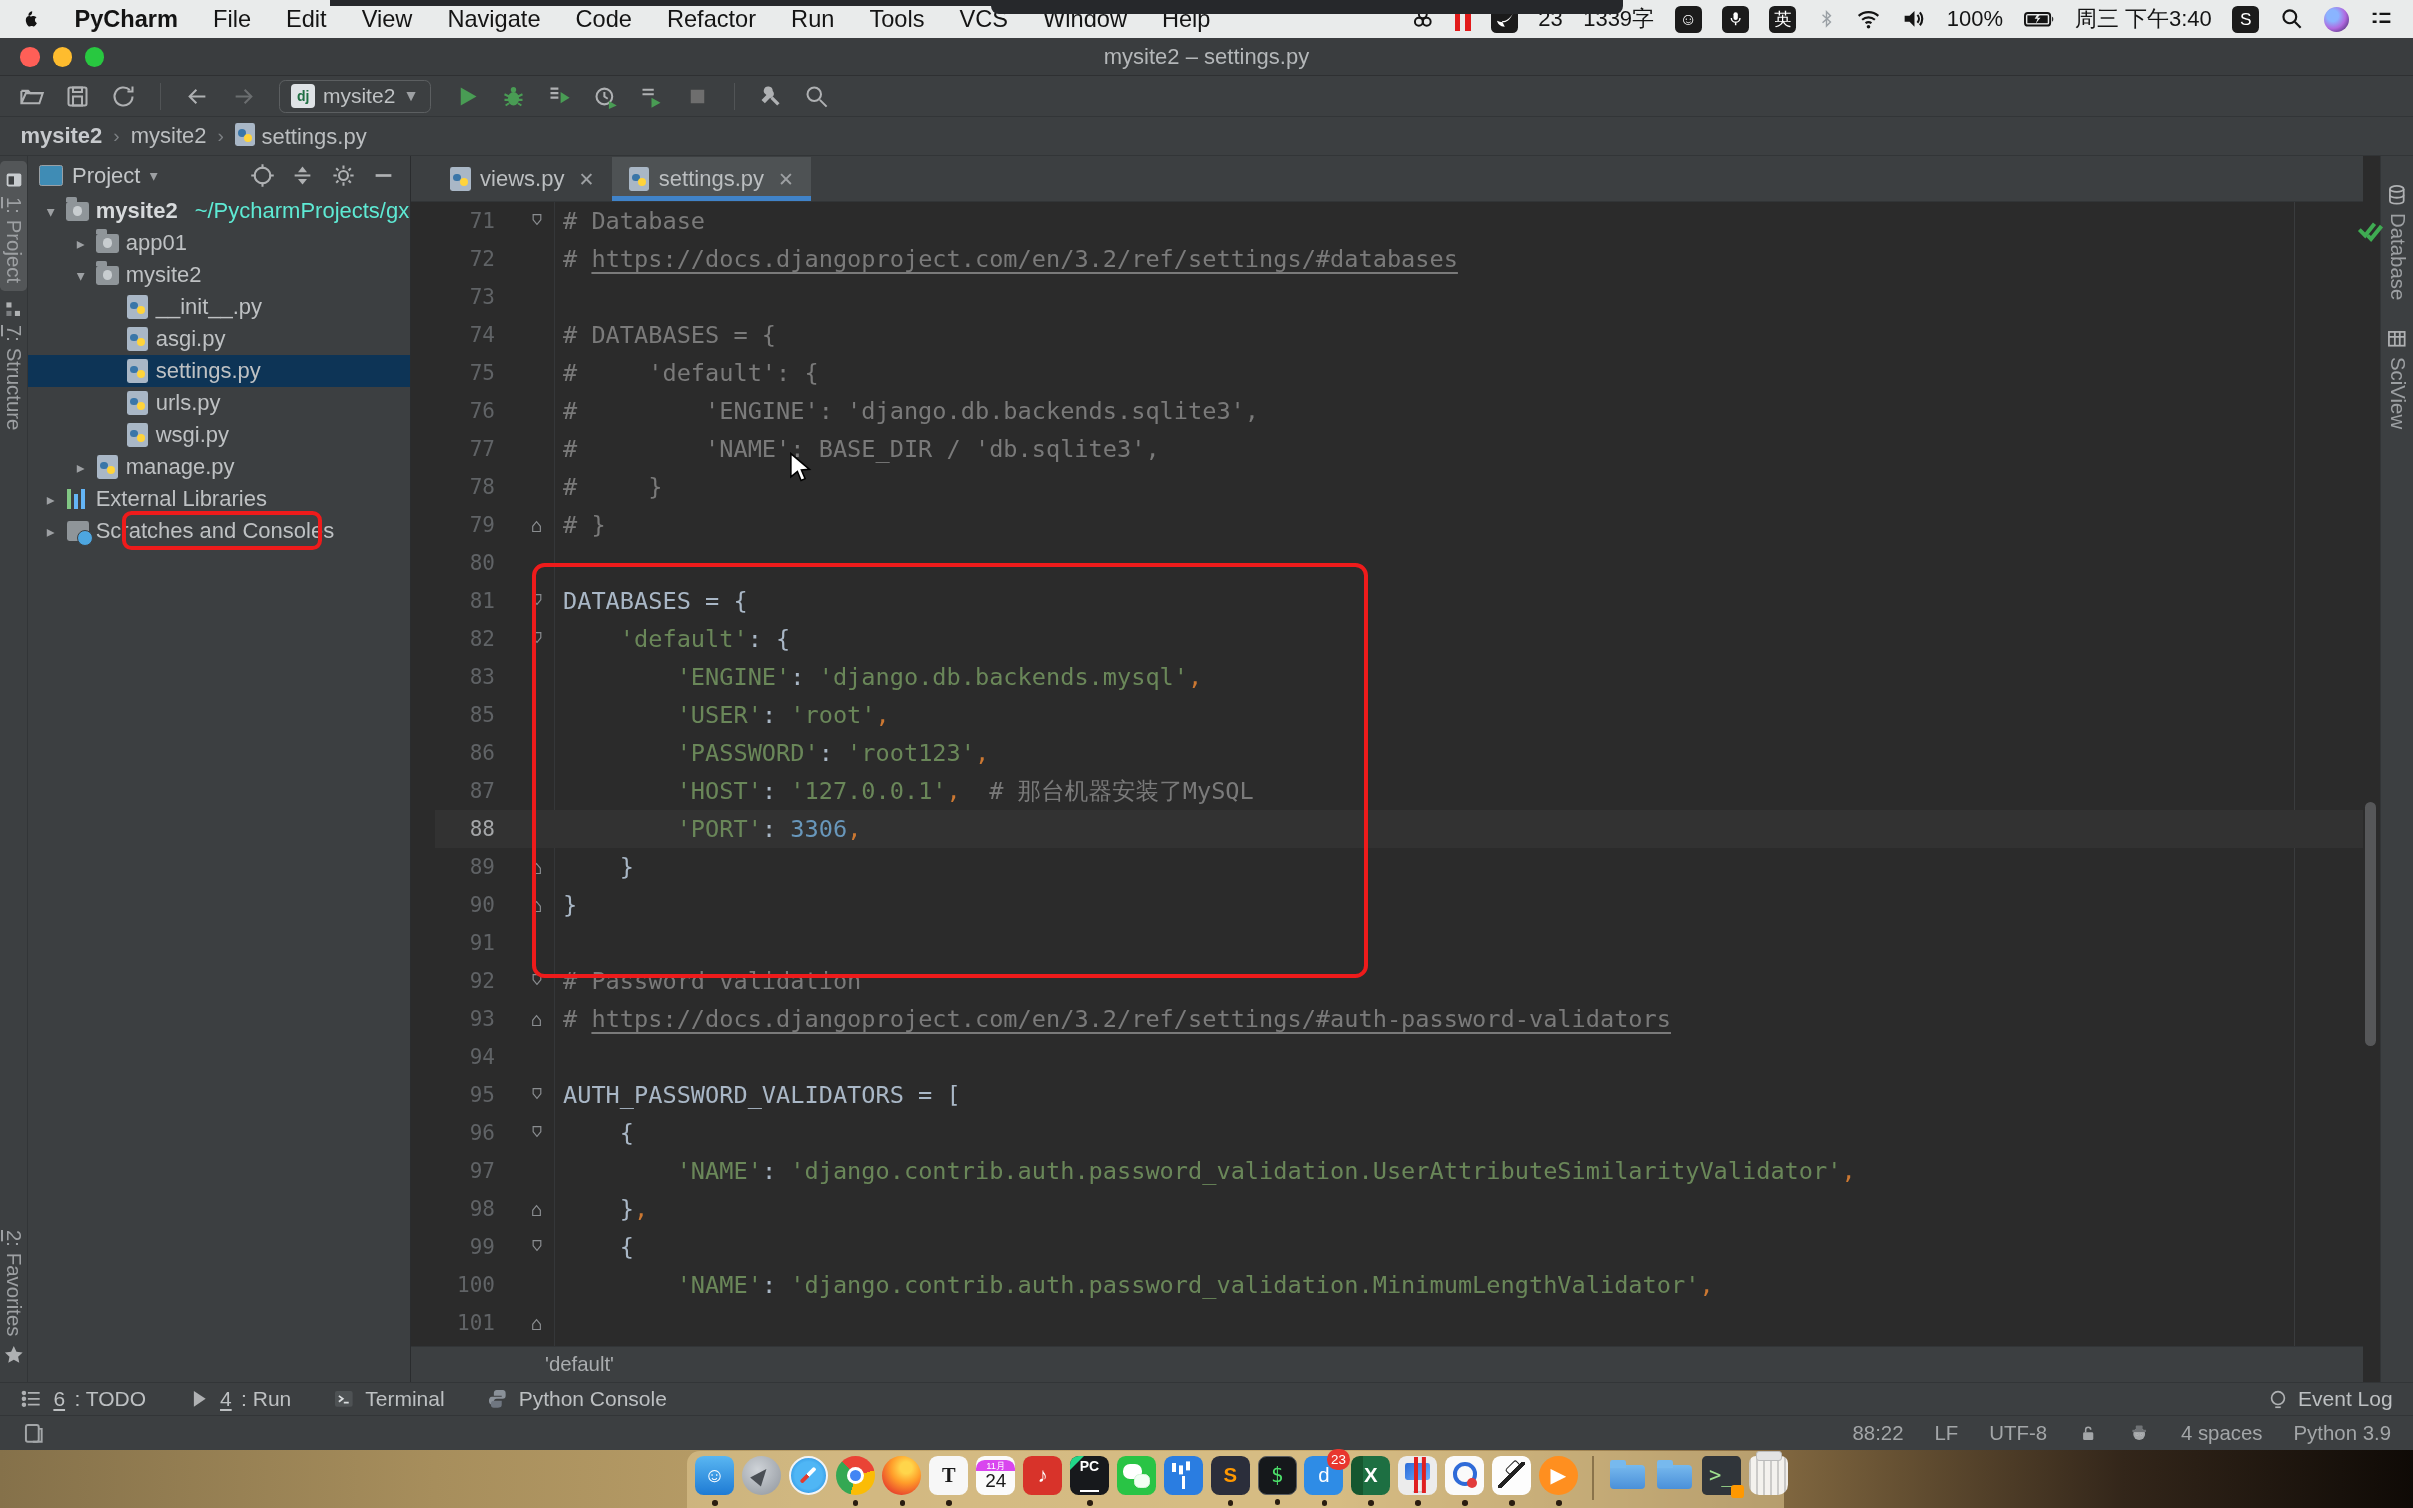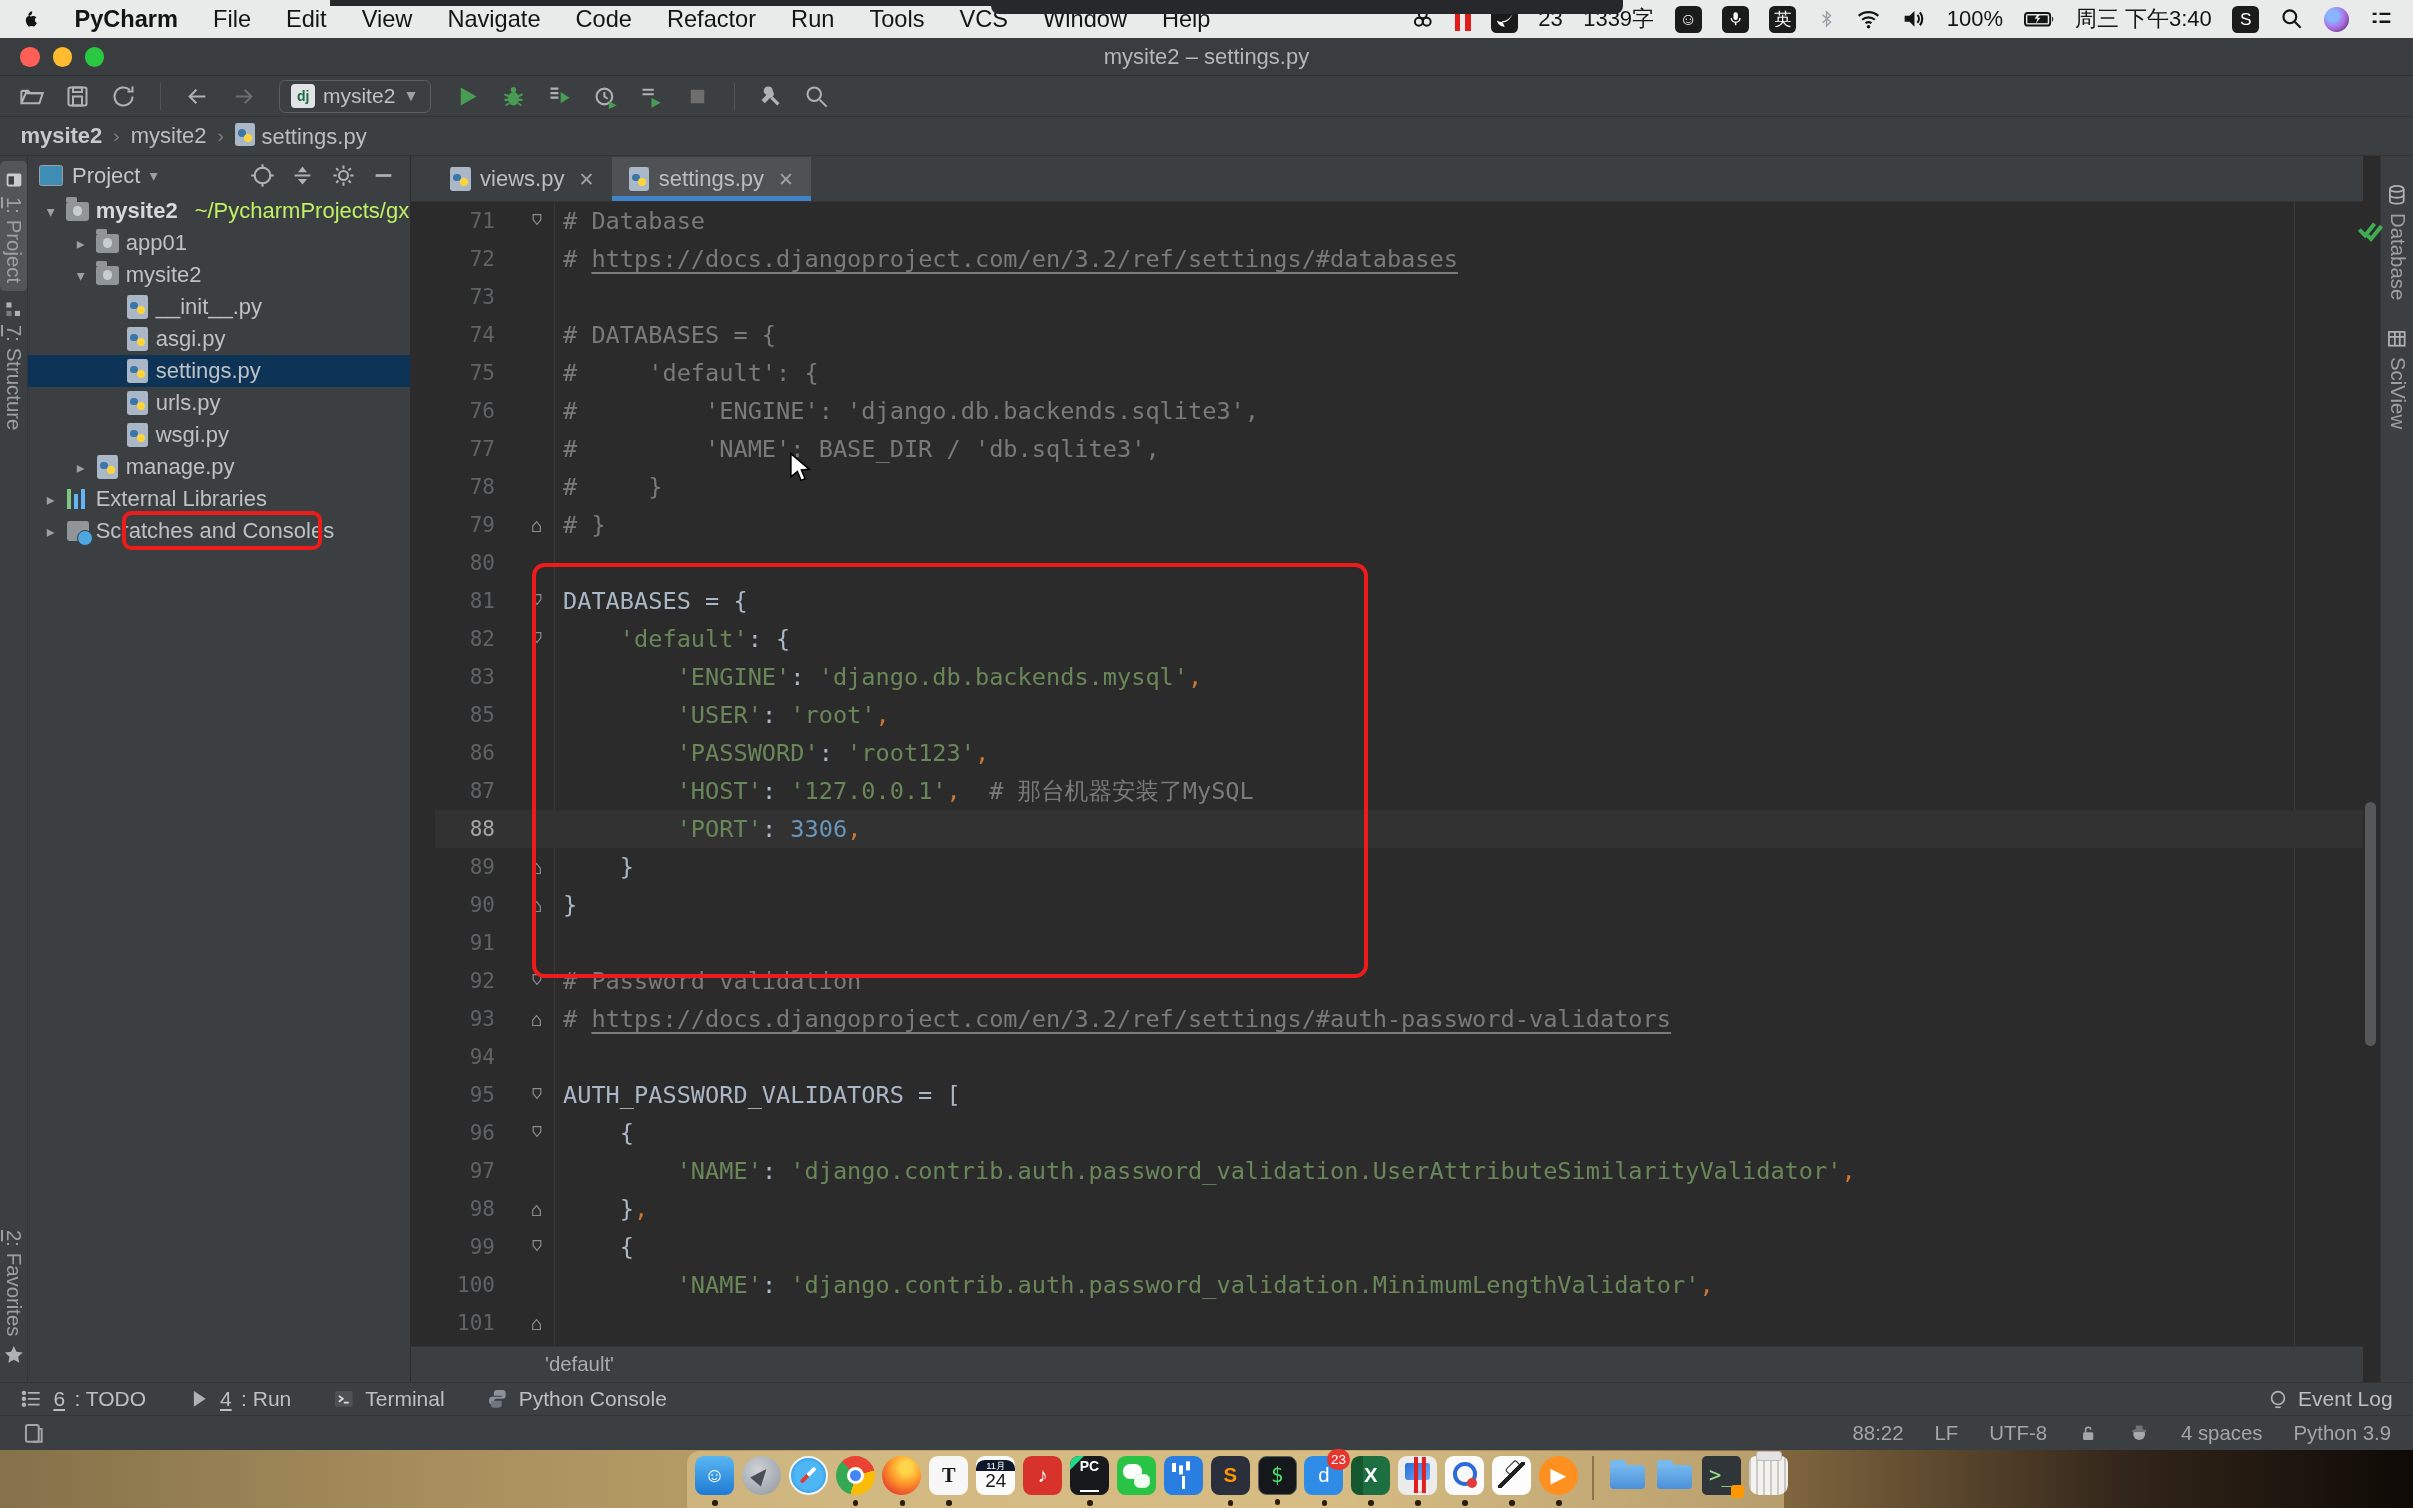--- a/index.html
+++ b/index.html
@@ -72,21 +72,21 @@
   #proj-header .ph-arrow { color:#9DA0A3; font-size:15.7px; margin-right:auto; }
   #proj-header .ticon { width:31px; }
   .proj-folder-ico { width:23.6px; height:20.4px; border:1.6px solid #9aa0a5; border-radius:2.4px; background:#3f8cb5; }
   #tree { font-size:22px; color:#BEC1C3; }
   .trow { height:32px; display:flex; align-items:center; white-space:nowrap; position:relative; }
   .trow.sel { background:#0d3456; }
   .tarrow { width:23.6px; color:#9DA0A3; font-size:15.7px; text-align:center; flex:none; }
   .ticon-slot { width:30px; display:flex; justify-content:center; flex:none; }
   .tlabel { margin-left:3.1px; }
   .tlabel.bold { font-weight:bold; color:#D7DADC; }
-  .tsuffix { color:#bef264; margin-left:17px; }
+  .tsuffix { color:#5eead4; margin-left:17px; }
   .folder-ico { width:23.6px; height:19px; background:#8f9599; border-radius:2.4px; position:relative; }
   .folder-ico::before { content:""; position:absolute; left:0; top:-4.7px; width:11px; height:4.7px;
                         background:#8f9599; border-radius:1.6px 1.6px 0 0; }
   .folder-ico.pkg::after { content:""; position:absolute; left:7px; top:4.7px; width:9.4px; height:9.4px;
                            border-radius:50%; background:#c8cdd0; }
   .py-ico { width:20.4px; height:23.6px; background:#A9B7C6; border-radius:2.4px; position:relative; }
   .py-ico::before { content:""; position:absolute; left:3.1px; top:6.3px; width:7.9px; height:7.9px;
                     border-radius:50%; background:#3a76a8; }
   .py-ico::after  { content:""; position:absolute; left:9.4px; top:11px; width:7.9px; height:7.9px;
                     border-radius:50%; background:#ffd43b; }
@@ -176,21 +176,21 @@
   .app-chrome { border-radius:50%;
         background:conic-gradient(from -45deg,#EA4335 0 120deg,#FBBC05 0 240deg,#34A853 0 360deg); }
   .app-chrome::before { content:""; position:absolute; left:11px; top:11px; width:17.3px; height:17.3px;
         border-radius:50%; background:#fff; }
   .app-chrome::after { content:""; position:absolute; left:14px; top:14px; width:11px; height:11px;
         border-radius:50%; background:#4285F4; }
   .app-firefox { border-radius:50%;
         background:radial-gradient(circle at 62% 30%,#FFD54B 0 16%,#FF9D2A 42%,#E8452C 78%,#B5302C 100%); }
   .app-typora { background:#F7F7F7; color:#1a1a1a; font-family:"Liberation Serif",serif; font-weight:bold; }
   .app-calendar { background:#FBFBFB; flex-direction:column; }
-  .app-calendar .app-top { display:block; width:100%; text-align:center; background:#0f172a; color:#fff;
+  .app-calendar .app-top { display:block; width:100%; text-align:center; background:#d946ef; color:#fff;
         font-size:9.4px; border-radius:8.6px 8.6px 0 0; line-height:11px; }
   .app-calendar .app-glyph { color:#1a1a1a; font-size:19px; }
   .app-netease { background:#D8332A; color:#fff; }
   .app-pycharm { background:#17191C; color:#fff; }
   .app-pycharm::before { content:""; position:absolute; left:0; top:0; width:0; height:0;
         border-top:14px solid #21D789; border-right:14px solid transparent; border-radius:8.6px 0 0 0; }
   .app-pycharm .app-glyph { font-size:14px; font-weight:bold; border-bottom:2.4px solid #fff; padding-bottom:17px; }
   .app-wechat { background:#29C445; }
   .app-wechat::before { content:""; position:absolute; left:6.3px; top:7.9px; width:19px; height:15px;
         border-radius:7px; background:#fff; }

